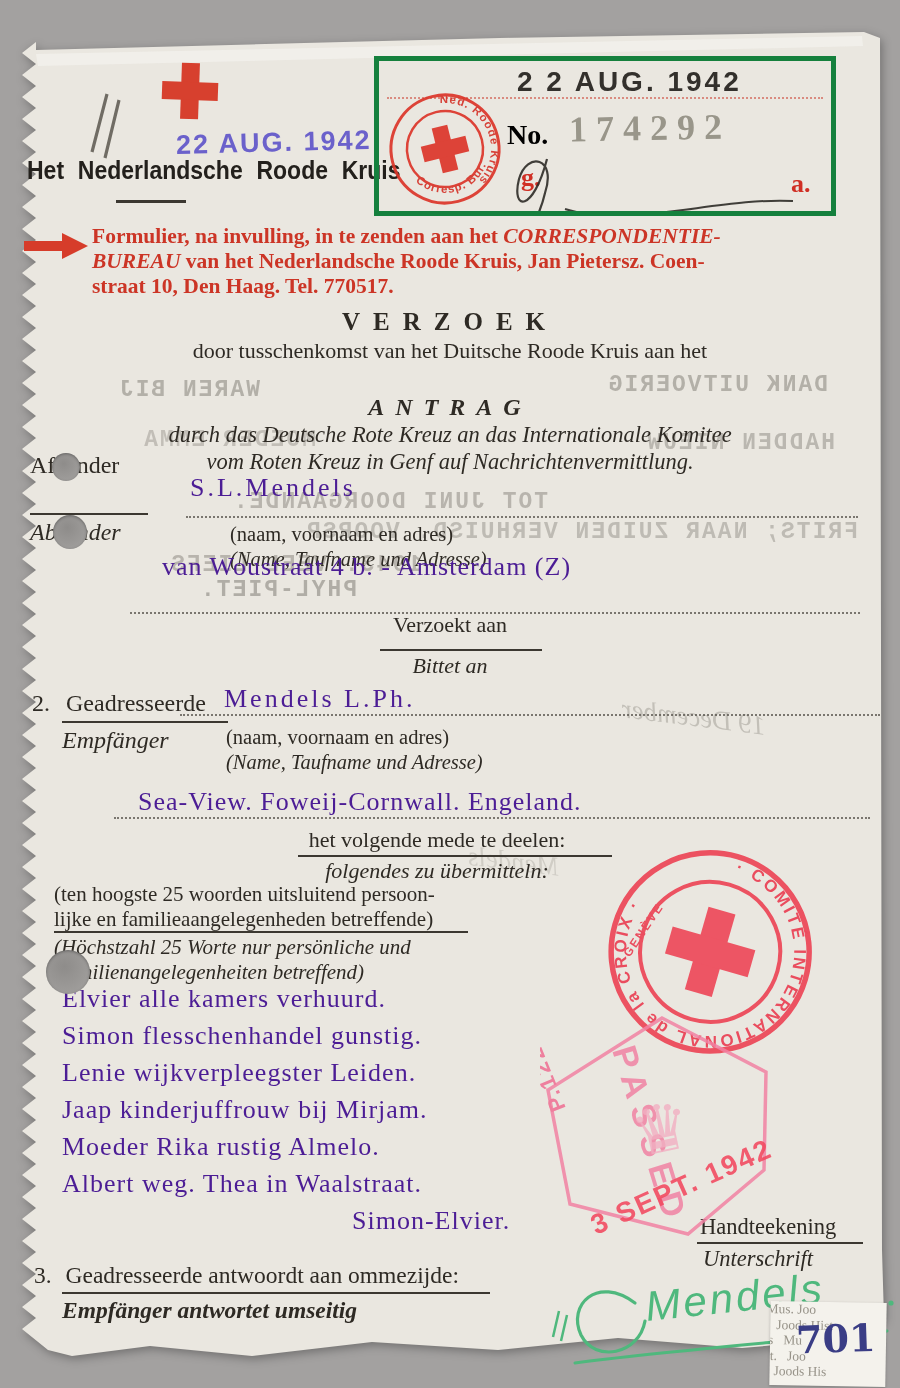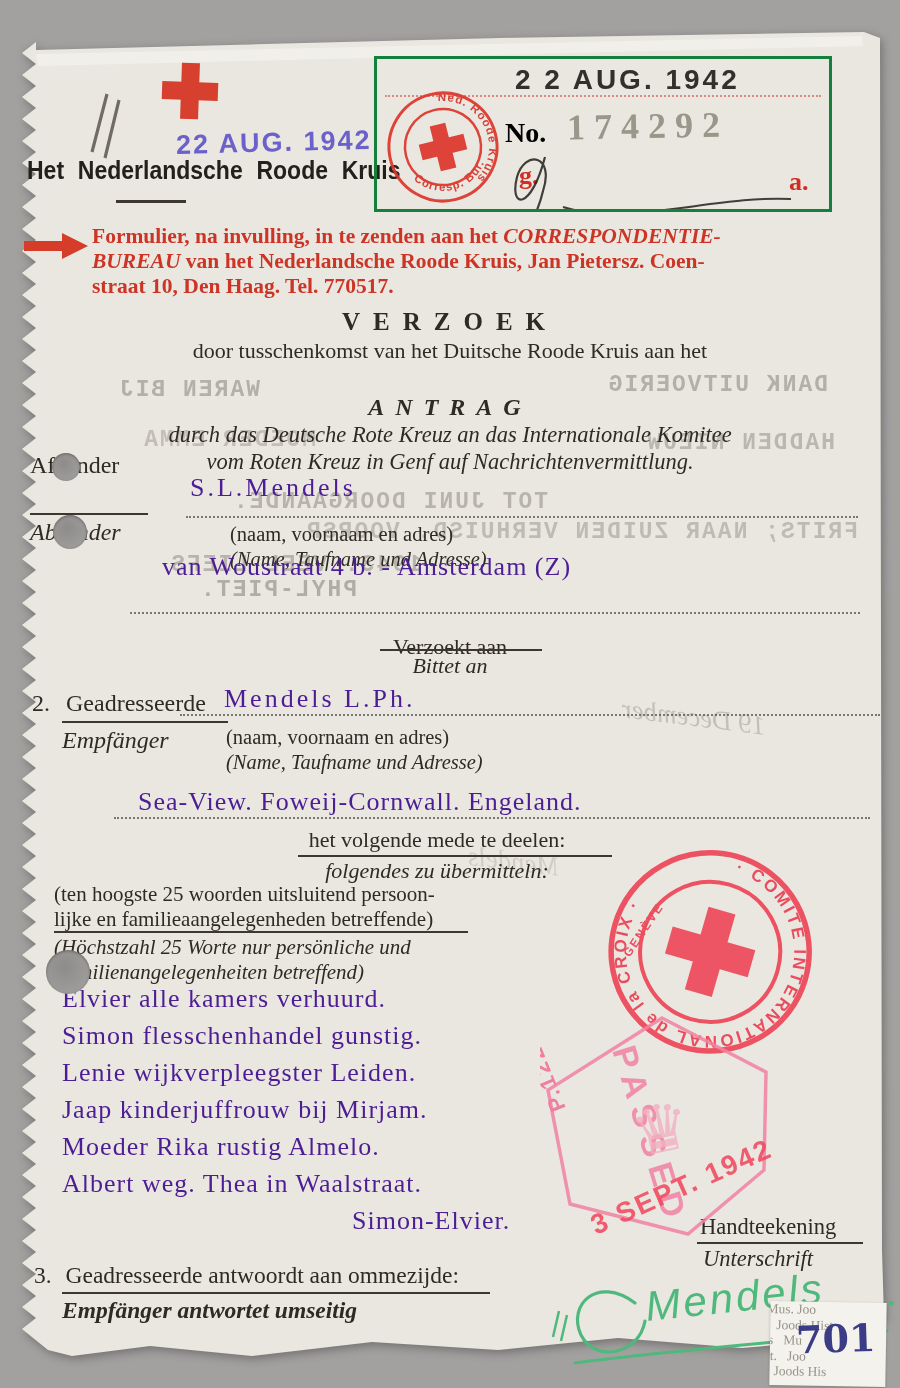--- a/index.html
+++ b/index.html
@@ -17,21 +17,21 @@
   .red{color:#cc3526;}
   .mir{transform:scaleX(-1);font-family:"Liberation Mono","DejaVu Sans Mono",monospace;
        color:#5c5850;font-weight:bold;font-size:23px;letter-spacing:2px;filter:blur(.4px);white-space:pre;}
   .mirp{transform:scaleX(-1) rotate(-7deg);font-family:"Liberation Serif",serif;font-style:italic;
         color:#6b675f;font-size:27px;}
   .hole{border-radius:50%;background:radial-gradient(circle at 42% 38%, #8e8c8a, #a5a3a1);
         box-shadow:inset 0 1px 3px rgba(0,0,0,.35);z-index:40;}
   .crossbar{position:absolute;background:#d7402e;}
   .hint{font-size:20.5px;}
   .bigdate{font-family:"Liberation Sans","DejaVu Sans",sans-serif;font-weight:700;}
-  #redbox{border:3px solid #15803d;z-index:12;}
+  #redbox{border:5px solid #15803d;z-index:12;}
   .scrapline{font-family:"Liberation Serif",serif;font-size:13.5px;line-height:15.5px;
              color:#98948a;white-space:pre;}
   svg text{font-family:"Liberation Sans","DejaVu Sans",sans-serif;}
 </style>
 </head>
 <body>
 
 <div id="sheet">
 
   <svg class="abs" width="900" height="1388" style="left:0;top:0;filter:drop-shadow(2px 3px 5px rgba(0,0,0,.3));z-index:0">
@@ -116,21 +116,21 @@
   <div class="abs lab" style="left:30px;top:452px;font-size:24px;z-index:6">Afzender</div>
   <div class="abs rule" style="left:30px;top:513px;width:118px;z-index:6"></div>
   <div class="abs lab it" style="left:30px;top:519px;font-size:24px;z-index:6">Absender</div>
   <div class="abs tw" style="left:190px;top:473px;letter-spacing:3px;z-index:8">S.L.Mendels</div>
   <div class="abs dotl" style="left:186px;top:516px;width:672px;z-index:5"></div>
   <div class="abs lab hint" style="left:230px;top:523px;z-index:6">(naam, voornaam en adres)</div>
   <div class="abs lab hint it" style="left:230px;top:548px;z-index:6">(Name, Taufname und Adresse)</div>
   <div class="abs tw" style="left:162px;top:552px;z-index:8">van Woustraat 4 b. - Amsterdam (Z)</div>
   <div class="abs dotl" style="left:130px;top:612px;width:730px;z-index:5"></div>
 
-  <div class="abs lab cen" style="top:634px;font-size:22px;z-index:6">Verzoekt aan</div>
+  <div class="abs lab cen" style="top:612px;font-size:22px;z-index:6">Verzoekt aan</div>
   <div class="abs rule" style="left:380px;top:649px;width:162px;height:1.5px;z-index:6"></div>
   <div class="abs lab cen it" style="top:653px;font-size:22px;z-index:6">Bittet an</div>
 
   <div class="abs lab" style="left:32px;top:690px;font-size:24px;z-index:6">
     <span>2.</span>
     <span style="margin-left:10px">Geadresseerde</span>
   </div>
   <div class="abs rule" style="left:62px;top:721px;width:166px;z-index:6"></div>
   <div class="abs lab it" style="left:62px;top:727px;font-size:24px;z-index:6">Empfänger</div>
   <div class="abs tw" style="left:224px;top:684px;letter-spacing:3px;z-index:8">Mendels L.Ph.</div>

